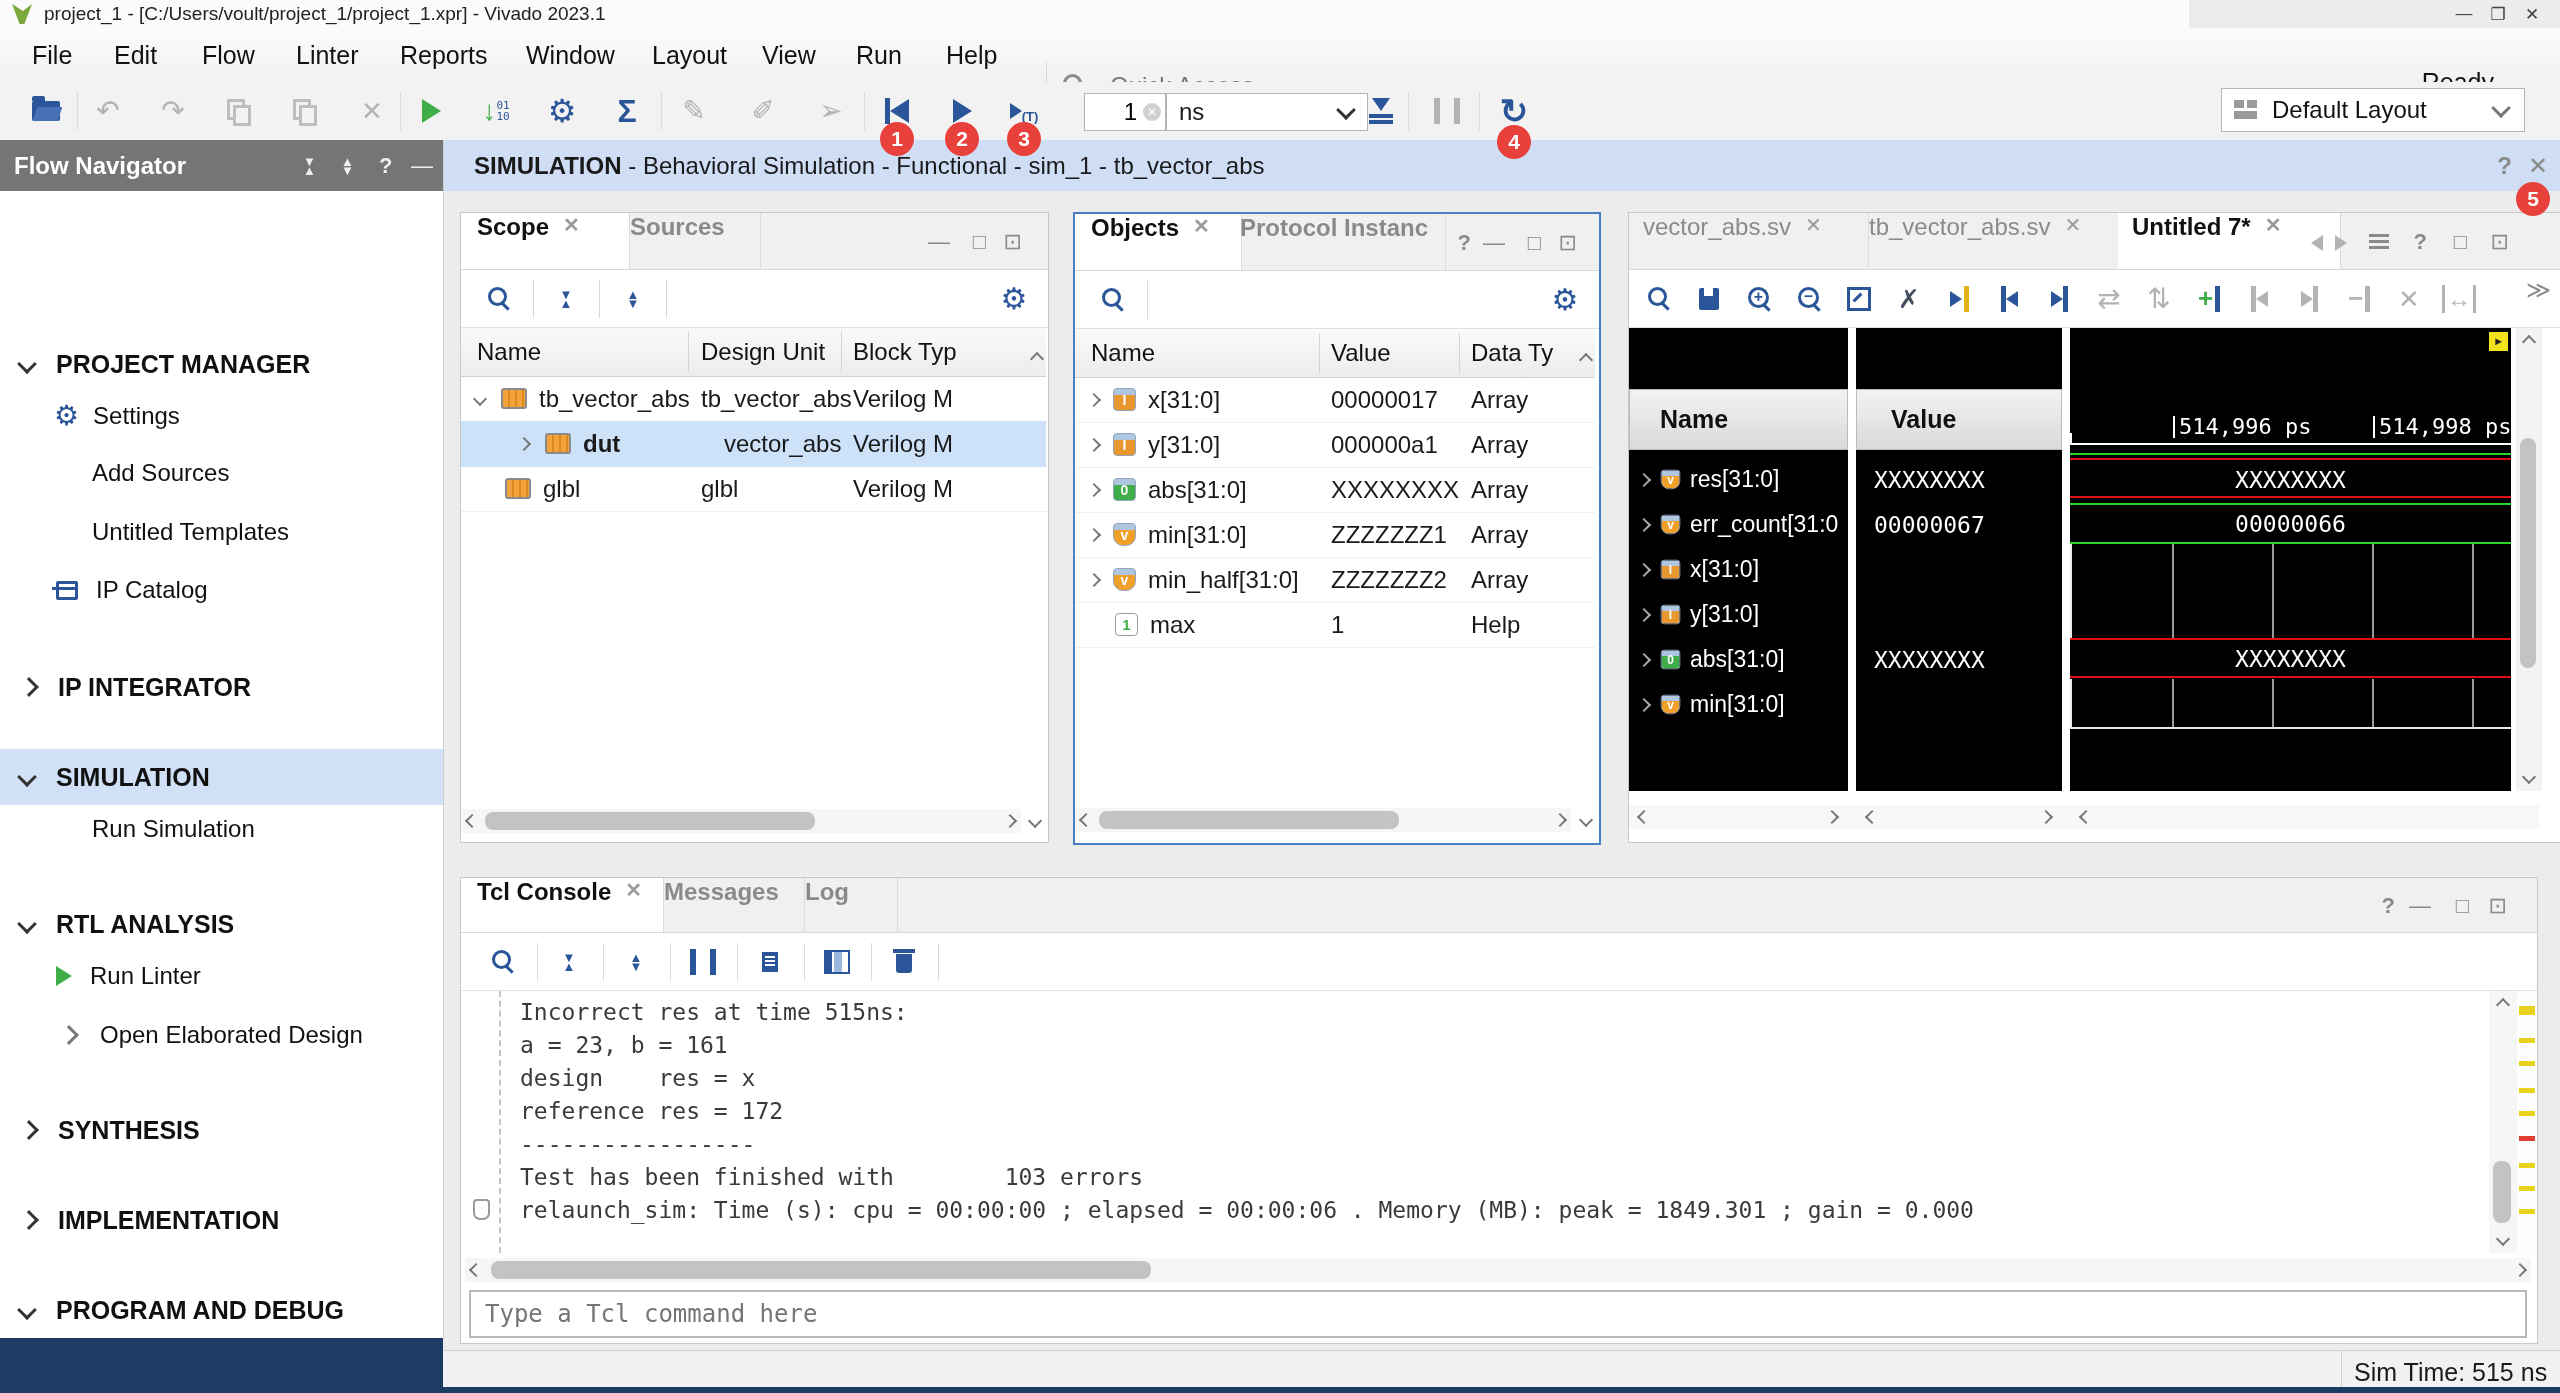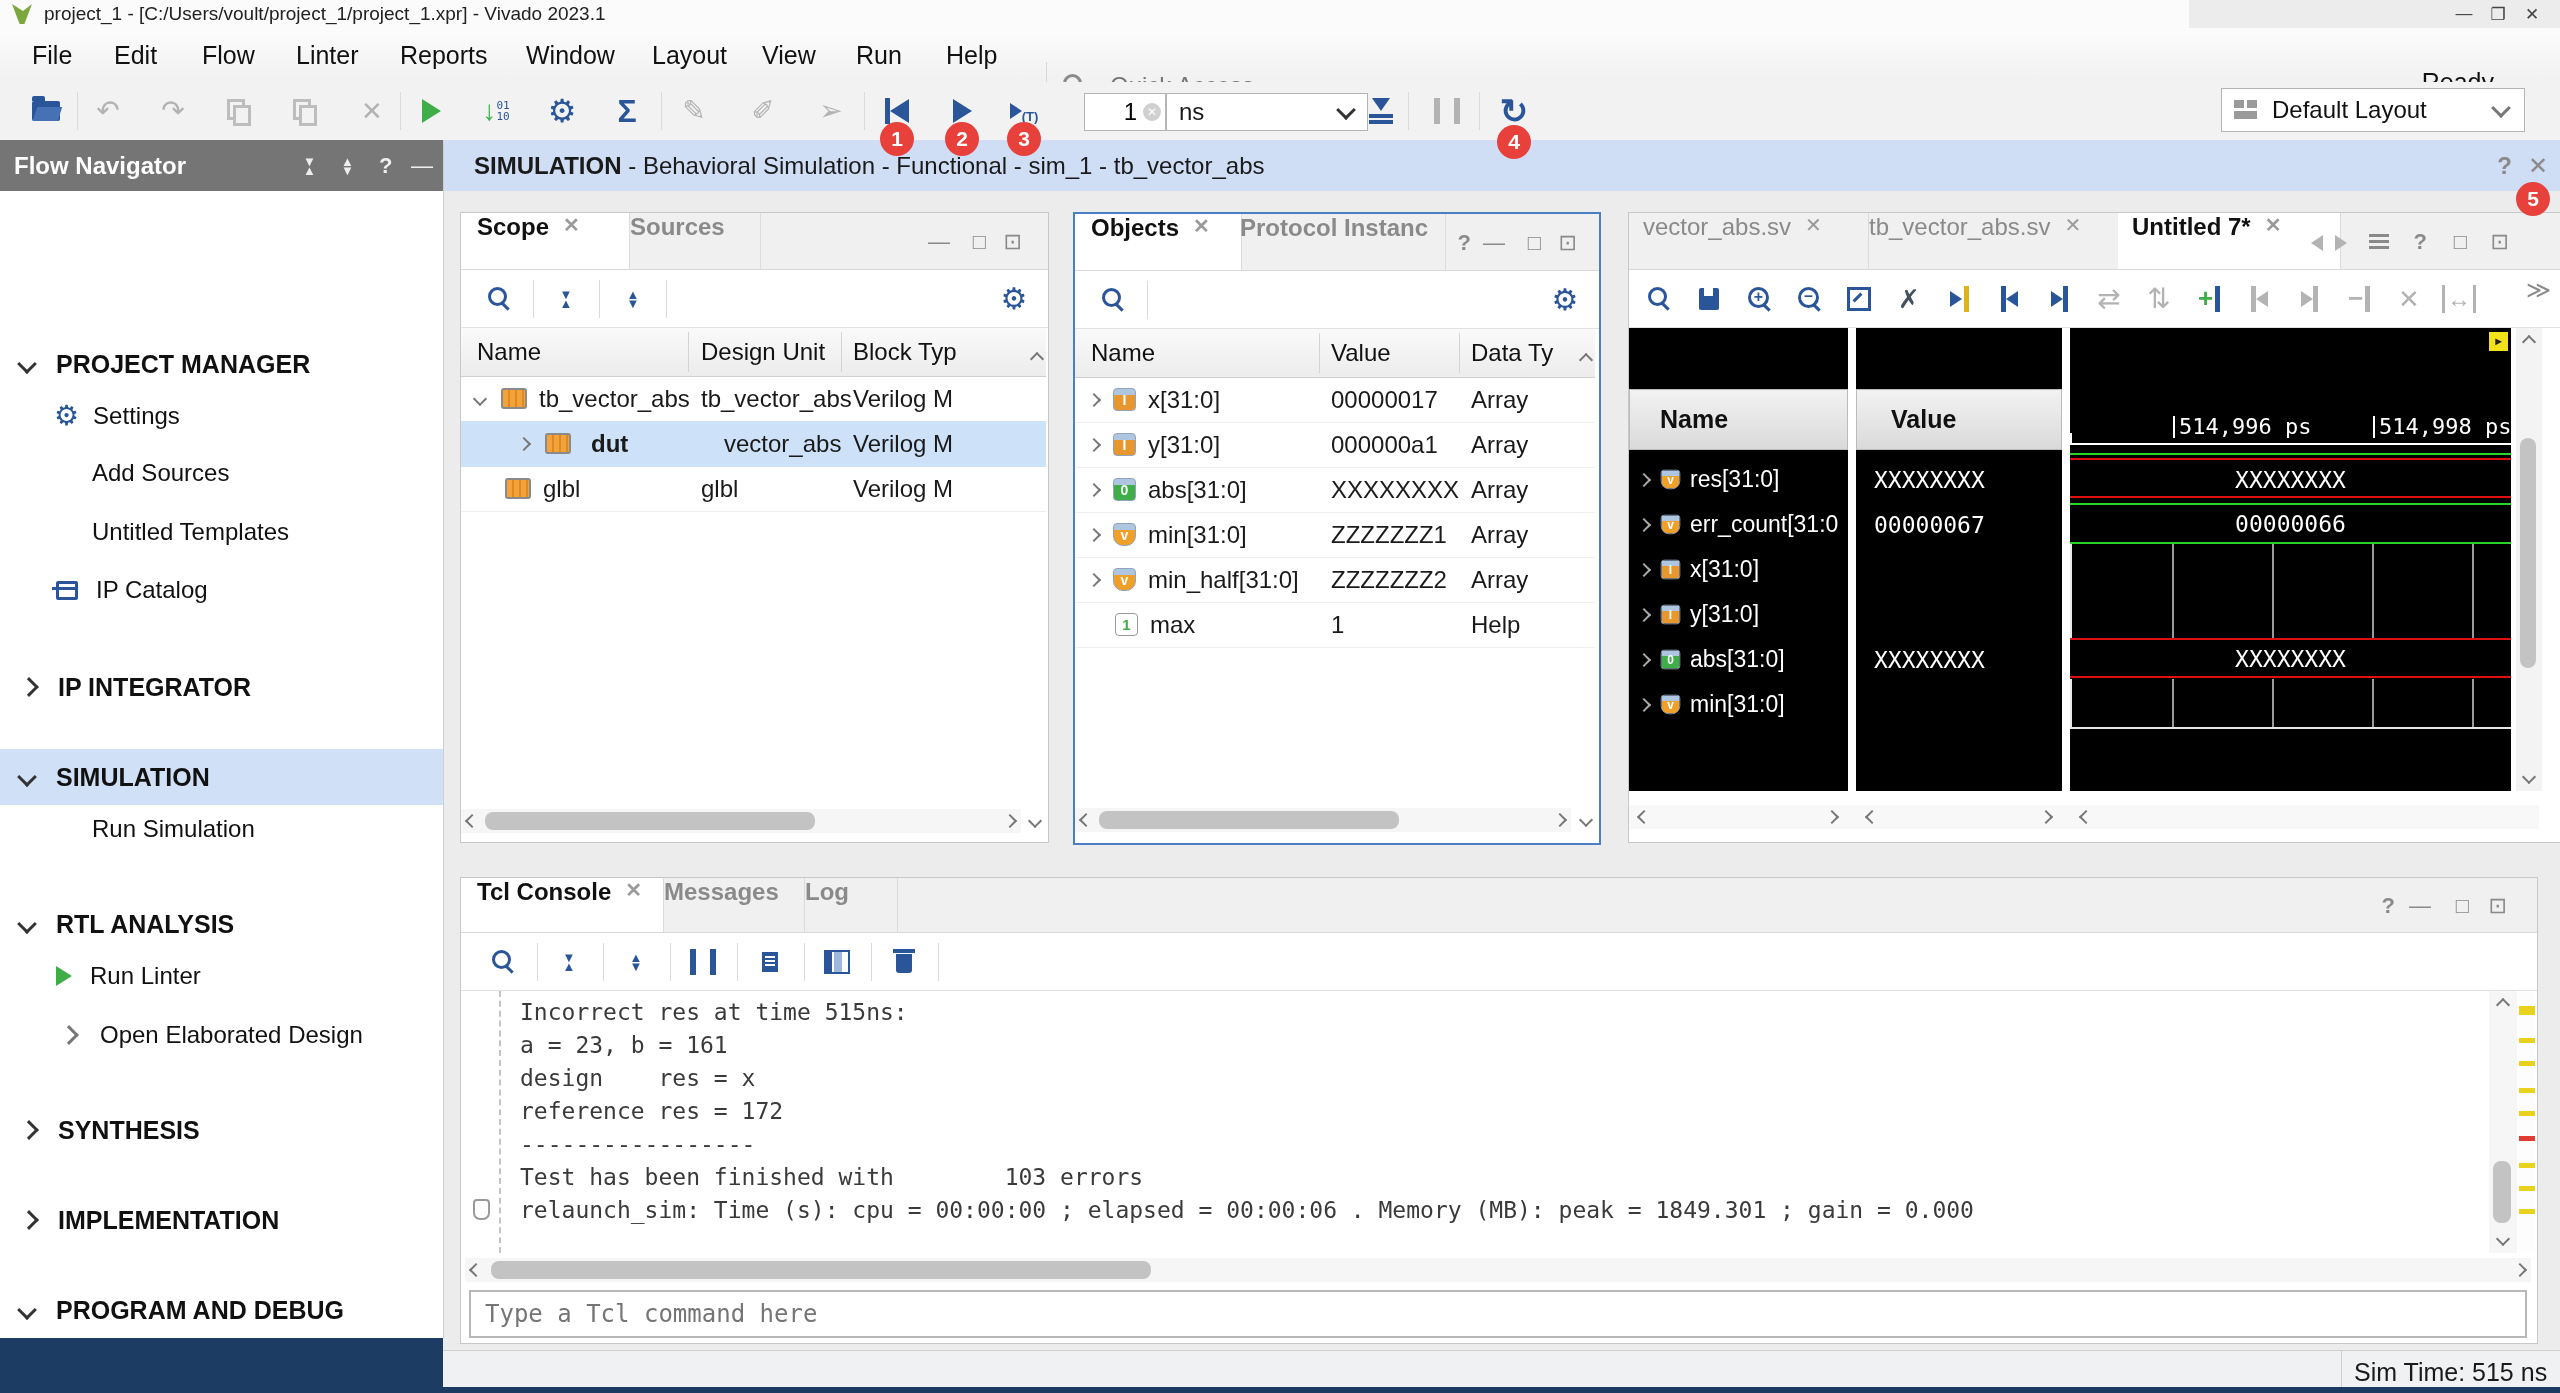--- a/index.html
+++ b/index.html
@@ -375,21 +375,21 @@
     <div class="trow" style="left:0;top:163px;width:585px;">
       <span class="cv sm d" style="margin-left:14px;"></span>
       <span class="chip" style="margin-left:16px;"></span>
       <span style="margin-left:12px;width:158px;overflow:hidden;">tb_vector_abs</span>
       <span style="position:absolute;left:240px;">tb_vector_abs</span>
       <span style="position:absolute;left:392px;width:190px;overflow:hidden;">Verilog M</span>
     </div>
     <div class="trow" style="left:0;top:208px;width:585px;background:#cde1f8;border-bottom-color:#cde1f8;">
       <span class="cv sm r" style="margin-left:58px;"></span>
       <span class="chip" style="margin-left:16px;"></span>
-      <span style="margin-left:20px;font-weight:bold;width:114px;overflow:hidden;">dut</span>
+      <span style="margin-left:12px;font-weight:bold;width:114px;overflow:hidden;">dut</span>
       <span style="position:absolute;left:240px;margin-left:23px;">vector_abs</span>
       <span style="position:absolute;left:392px;width:190px;overflow:hidden;">Verilog M</span>
     </div>
     <div class="trow" style="left:0;top:253px;width:585px;">
       <span class="chip" style="margin-left:44px;"></span>
       <span style="margin-left:12px;width:158px;overflow:hidden;">glbl</span>
       <span style="position:absolute;left:240px;">glbl</span>
       <span style="position:absolute;left:392px;width:190px;overflow:hidden;">Verilog M</span>
     </div>
     <div class="hsb" style="left:0;top:596px;width:560px;">

